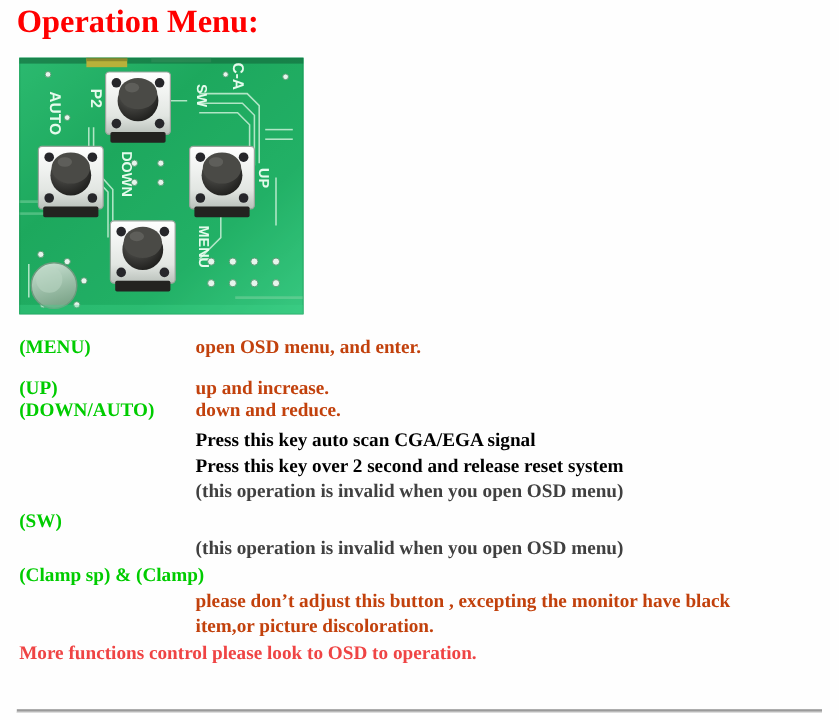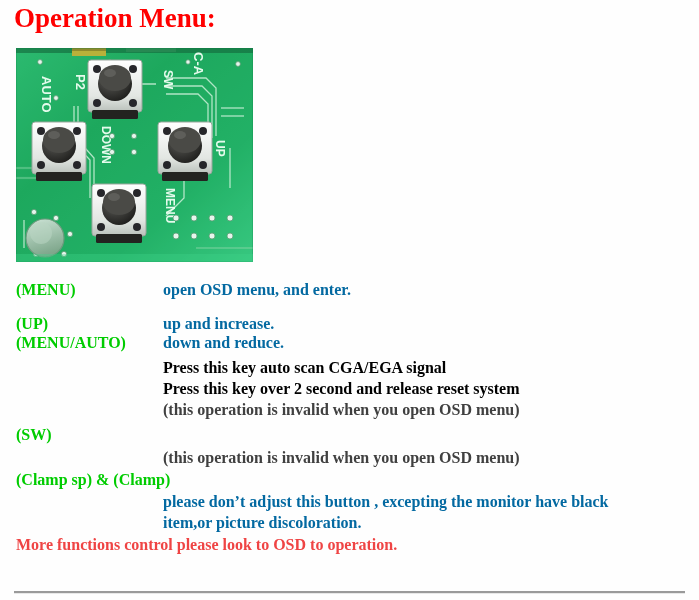--- a/index.html
+++ b/index.html
@@ -59,21 +59,21 @@
     line-height: 20px;
   }
   .desc {
     position: absolute;
     left: 163px;
     font-size: 16px;
     font-weight: bold;
     white-space: nowrap;
     line-height: 20px;
   }
-  .desc.blue  { color: #0369a1; }
+  .desc.blue  { color: #c2410c; }
   .desc.black { color: #000000; }
   .desc.red   { color: #404040; }
 
   .footnote {
     position: absolute;
     left: 16px;
     font-size: 16px;
     font-weight: bold;
     color: #ef4444;
     white-space: nowrap;
@@ -248,21 +248,21 @@
   <span class="key-label">(MENU)</span>
   <span class="desc blue">open OSD menu, and enter.</span>
 </div>
 
 <div class="row" style="top:314px;">
   <span class="key-label">(UP)</span>
   <span class="desc blue">up and increase.</span>
 </div>
 
 <div class="row" style="top:333px;">
-  <span class="key-label">(MENU/AUTO)</span>
+  <span class="key-label">(DOWN/AUTO)</span>
   <span class="desc blue">down and reduce.</span>
 </div>
 <div class="row" style="top:358px;">
   <span class="desc black">Press this key auto scan CGA/EGA signal</span>
 </div>
 <div class="row" style="top:379px;">
   <span class="desc black">Press this key over 2 second and release reset system</span>
 </div>
 <div class="row" style="top:400px;">
   <span class="desc red">(this operation is invalid when you open OSD menu)</span>

